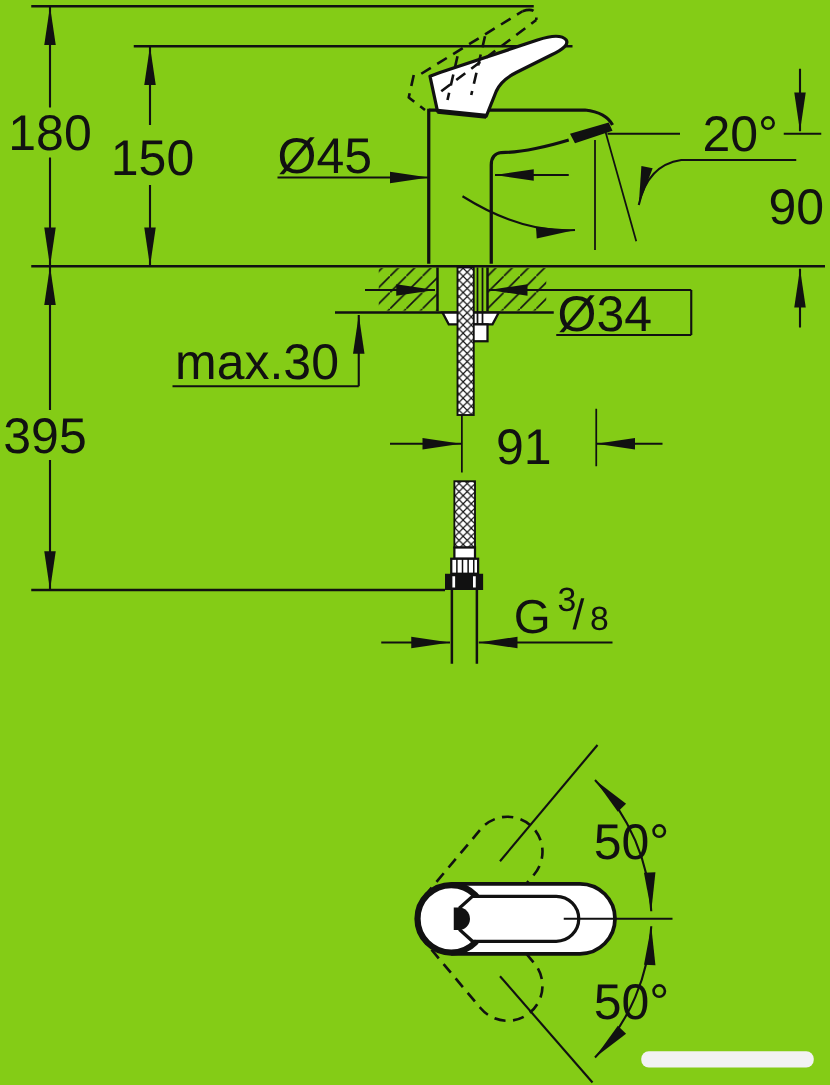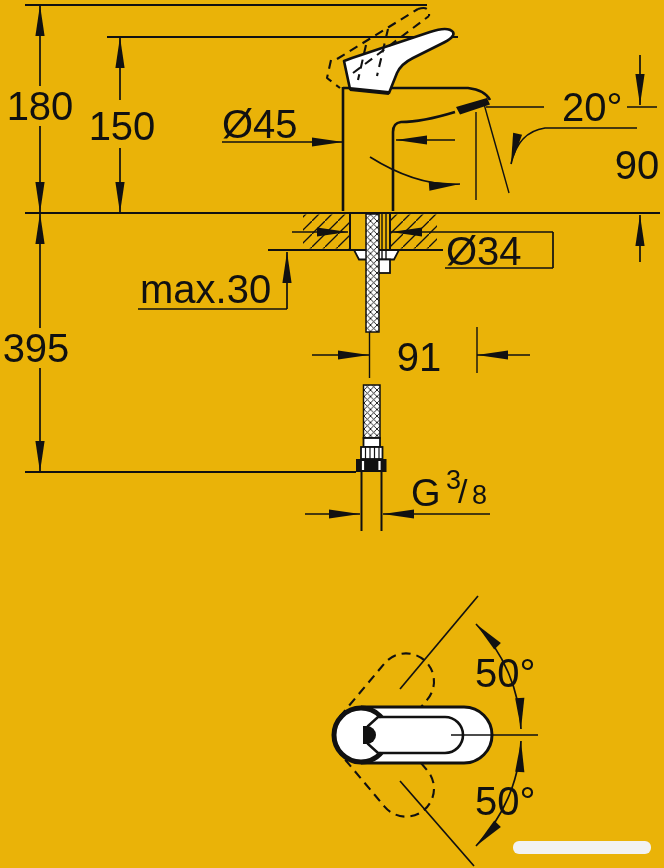--- a/index.html
+++ b/index.html
@@ -1,16 +1,16 @@
 <!DOCTYPE html>
 <html><head>
 <meta charset="utf-8">
 <style>
   html,body{margin:0;padding:0;background:#fff;}
-  .stage{position:relative;width:664px;height:868px;background:#eab308;overflow:hidden;
+  .stage{position:relative;width:664px;height:868px;background:#84cc16;overflow:hidden;
          font-family:"Liberation Sans",sans-serif;}
   svg{position:absolute;left:0;top:0;}
   .ln{stroke:#111;stroke-width:2;fill:none;}
   .main{stroke:#111;stroke-width:2.6;fill:none;stroke-linejoin:round;}
   .mainf{stroke:#111;stroke-width:2.6;fill:#fff;stroke-linejoin:round;}
   .dash{stroke:#111;stroke-width:2.1;fill:none;stroke-dasharray:9 6;stroke-linejoin:round;}
   .dim{stroke:#111;stroke-width:1.7;fill:none;}
   .thin{stroke:#111;stroke-width:1.4;fill:none;}
   .txt{font-family:"Liberation Sans",sans-serif;fill:#111;font-size:40px;}
   .t38{font-size:38px;} .t34{font-size:34px;} .t27{font-size:27px;}

